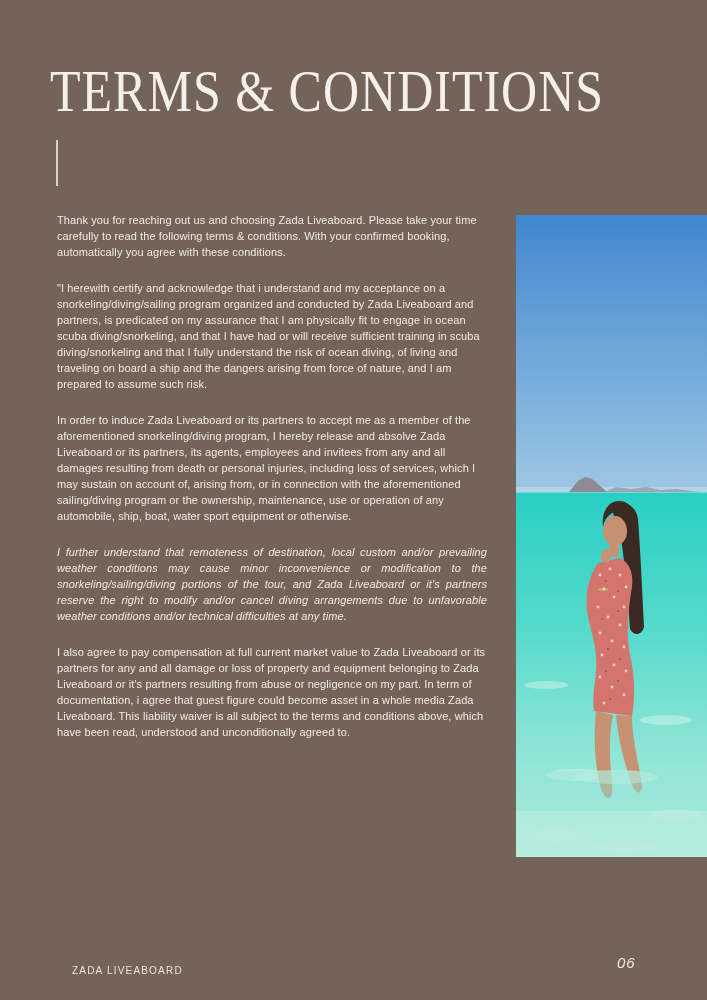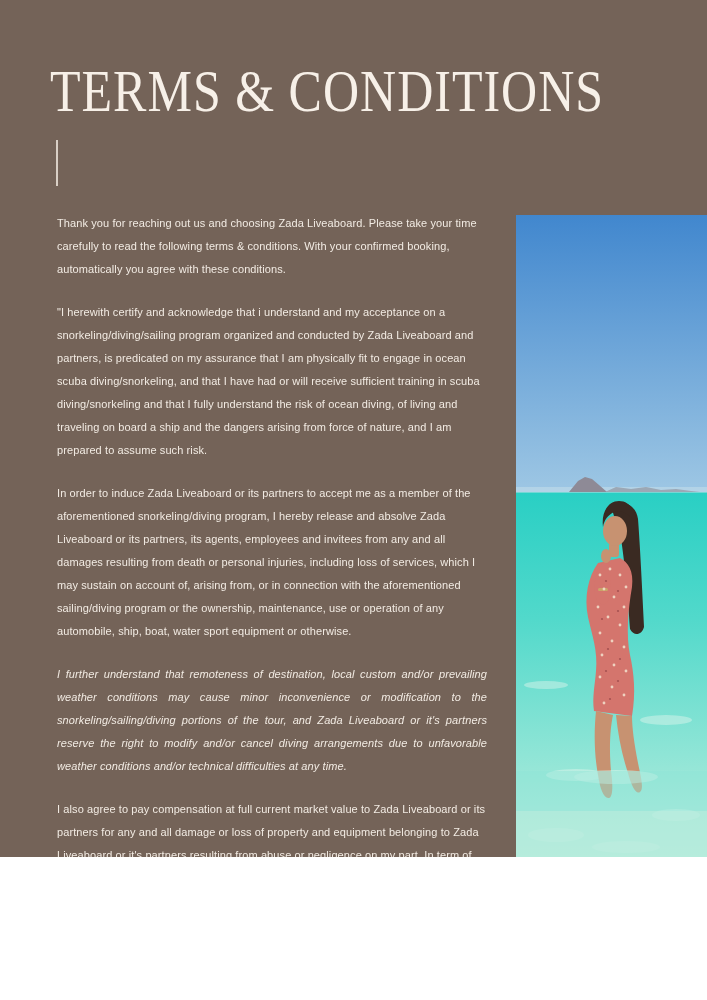--- a/index.html
+++ b/index.html
@@ -2,21 +2,21 @@
 <html style="--page-bg: #746358; --title-color: #f7f0e8; --body-color: #f2ebe3; --sky-top: #4187ce; --sky-horizon: #9ec7e4; --sea-deep: #29cfc4; --sea-mid: #52d9cb; --sea-shallow: #8fe5d6; --sea-sand: #c2eede; --island: #8e8a96; --island-far: #98a0ac; --skin: #c79271; --hair: #3a2a22; --swimsuit: #d4756d; --swimsuit-pattern: #f3e3cf;"><head>
 <meta charset="utf-8">
 <style>
   * { margin: 0; padding: 0; box-sizing: border-box; }
   html, body { width: 707px; }
   body { font-family: "Liberation Sans", sans-serif; }
 
   .page {
     position: relative;
     width: 707px;
-    height: 857px;
+    height: 1000px;
     background: var(--page-bg, #746358);
     overflow: hidden;
   }
 
   .page-title {
     position: absolute;
     left: 50px;
     top: 57px;
     font-family: "Liberation Serif", serif;
     font-weight: 400;
@@ -37,21 +37,21 @@
     background: #d9cfc5;
   }
 
   .body-col {
     position: absolute;
     left: 57px;
     top: 212px;
     width: 430px;
     color: var(--body-color, #f2ebe3);
     font-size: 11px;
-    line-height: 23px;
+    line-height: 16px;
     letter-spacing: 0.1px;
   }
   .body-col p { margin-bottom: 20px; }
   .body-col p.justify { text-align: justify; font-style: italic; }
 
   .photo-frame {
     position: absolute;
     left: 516px;
     top: 215px;
     width: 191px;
@@ -60,21 +60,20 @@
   }
   .photo-frame svg { display: block; width: 100%; height: 100%; }
 
   .footer-brand {
     position: absolute;
     left: 72px;
     top: 965px;
     font-size: 10px;
     letter-spacing: 1.2px;
     color: #ece3da;
-    font-style: italic;
   }
   .footer-section {
     position: absolute;
     left: 374px;
     top: 965px;
     font-size: 10px;
     letter-spacing: 0.8px;
     color: #ece3da;
     margin-top: 36px;
   }

